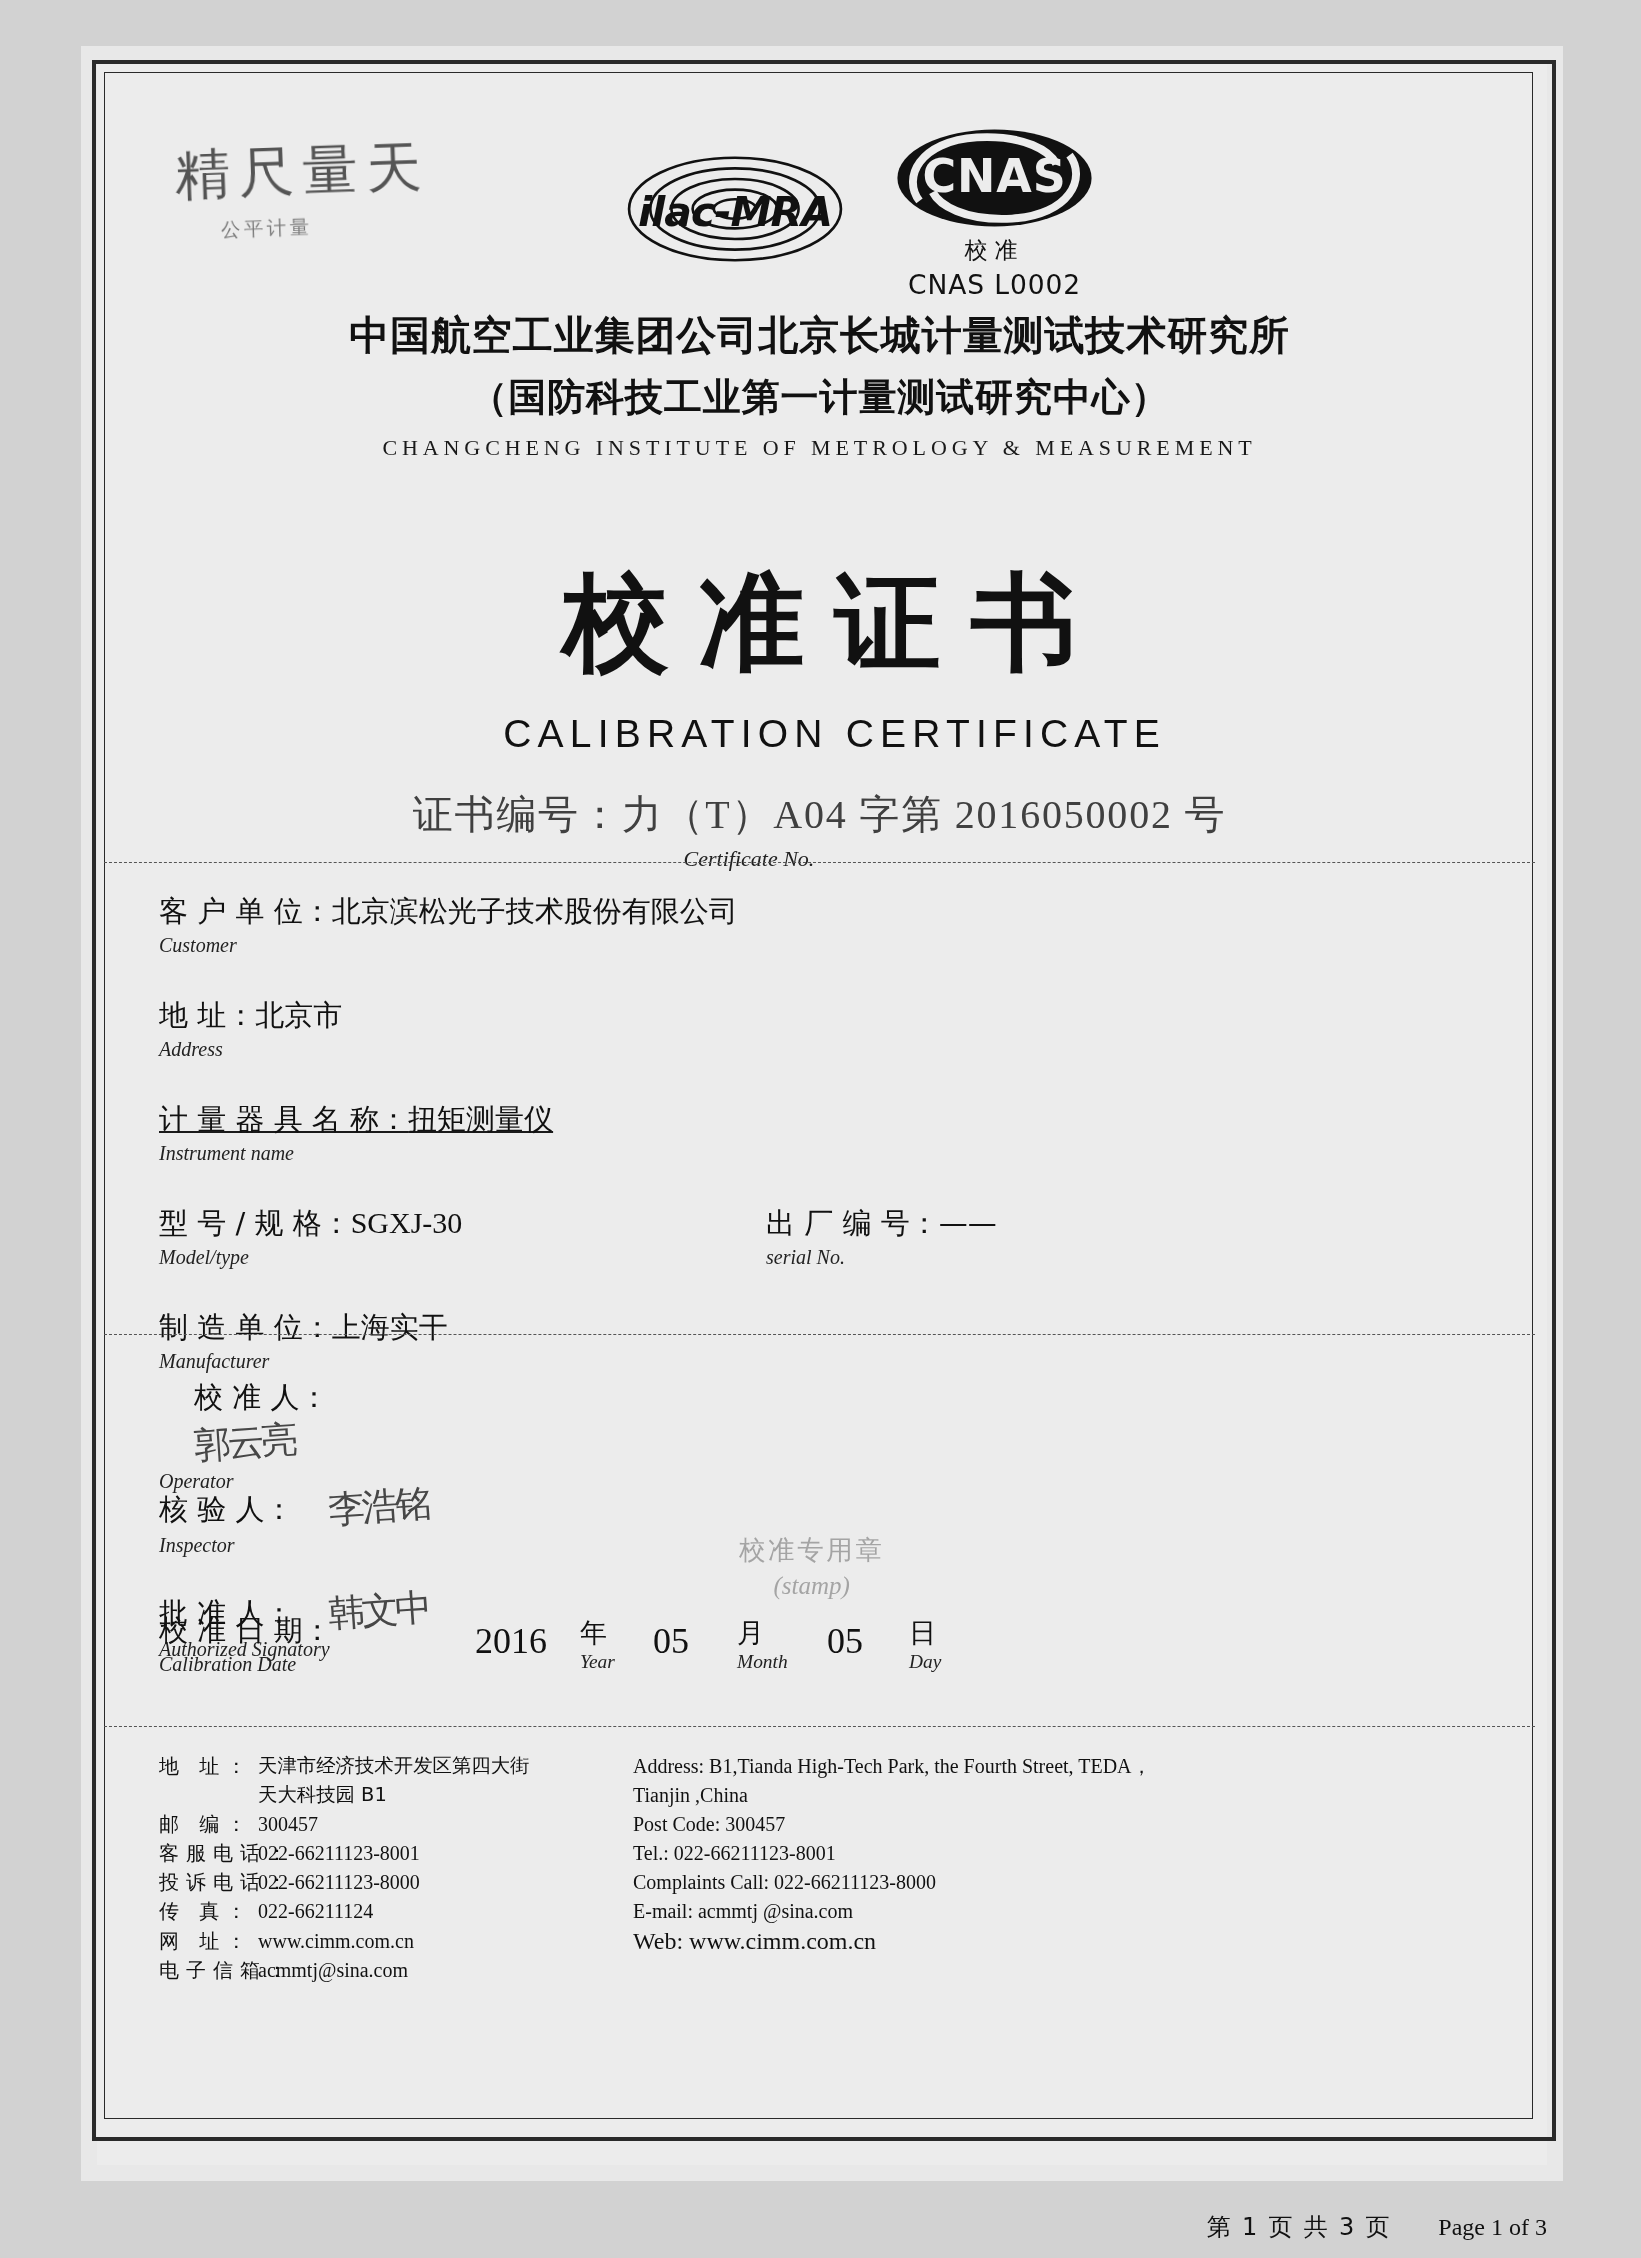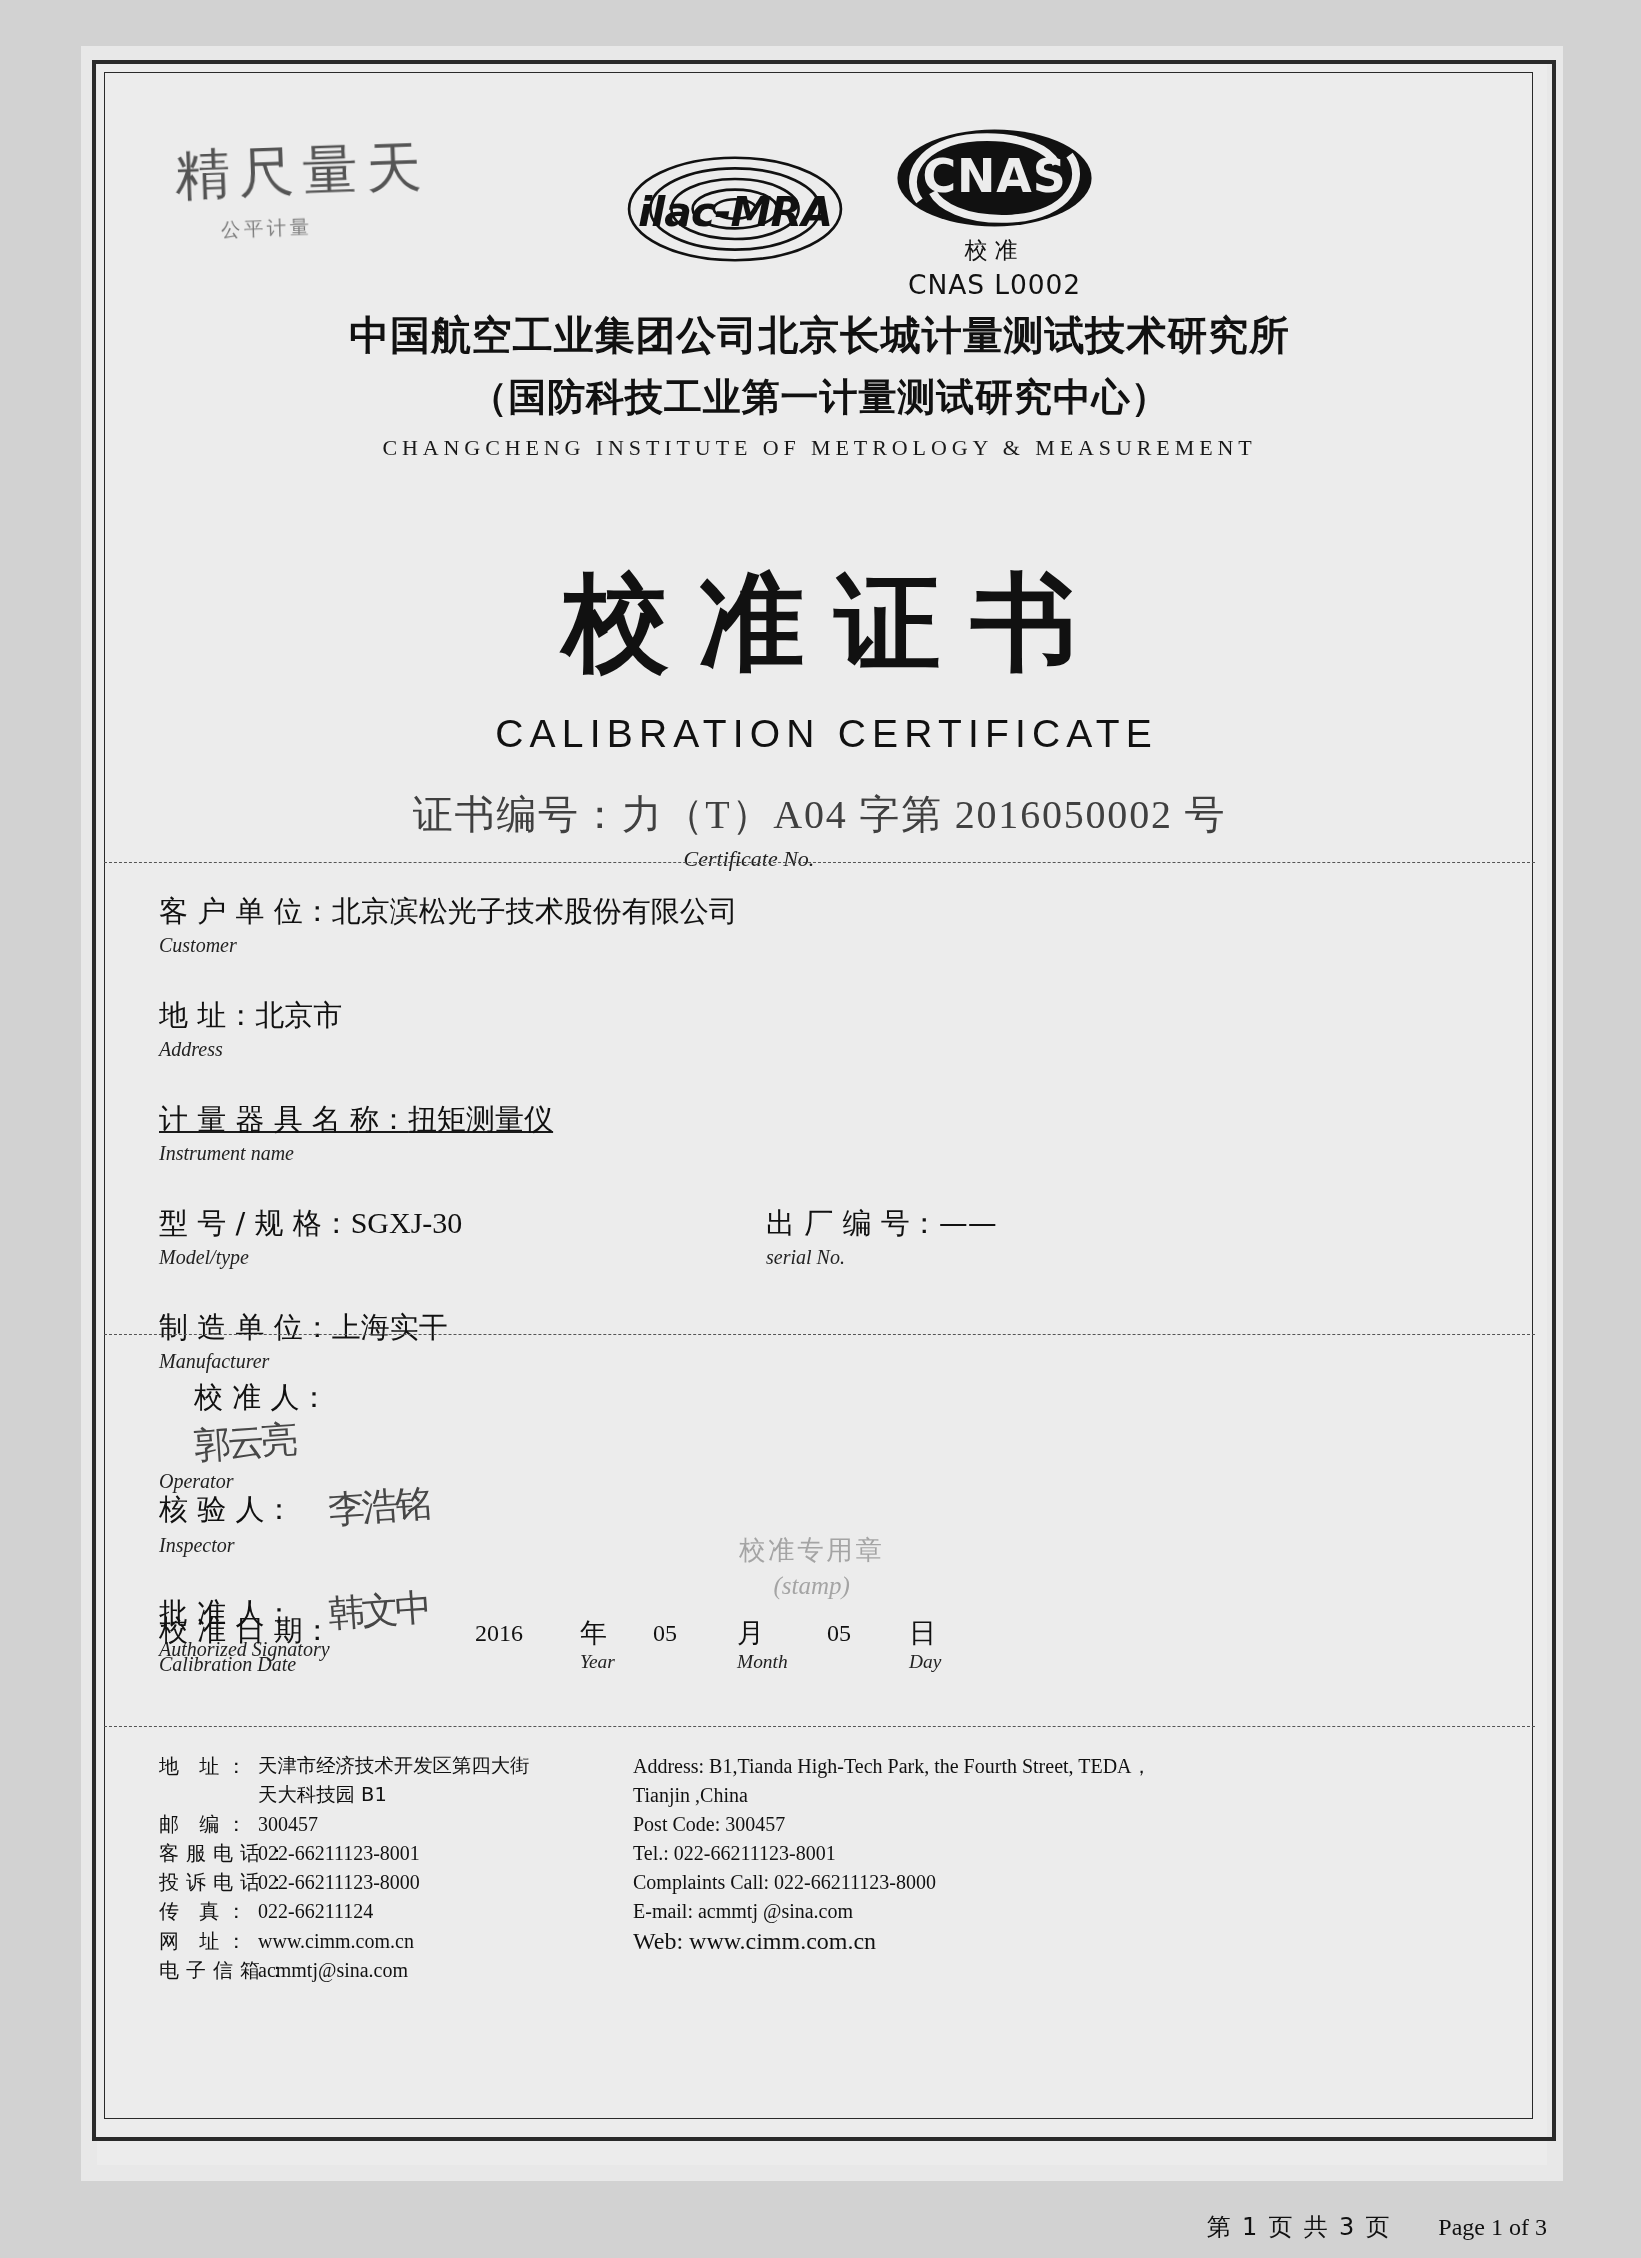--- a/index.html
+++ b/index.html
@@ -184,21 +184,21 @@
     font-family: "DejaVu Sans", sans-serif;
     font-size: 106px;
     font-weight: bold;
     letter-spacing: 30px;
     text-indent: 30px;
     color: #111;
     line-height: 1.15;
   }
   .bigtitle-en {
     position: absolute;
-    left: 4px;
+    left: 12px;
     top: 640px;
     width: 100%;
     text-align: center;
     font-family: "Liberation Sans", sans-serif;
     font-size: 39px;
     letter-spacing: 6.2px;
     text-indent: 6.2px;
     color: #111;
   }
 
@@ -300,21 +300,21 @@
     font-family: "Liberation Serif", serif;
     font-style: italic;
     font-size: 25px;
     margin-top: 3.5px;
   }
 
   
   .date-row { position: absolute; left: 0; top: 1539px; width: 100%; }
   .date-num {
     font-family: "Liberation Serif", serif;
-    font-size: 24px;
+    font-size: 36px;
     color: #111;
   }
   .date-unit-cn {
     font-family: "DejaVu Sans", sans-serif;
     font-size: 27px;
     color: #111;
   }
   .date-unit-en {
     font-family: "Liberation Serif", serif;
     font-style: italic;

